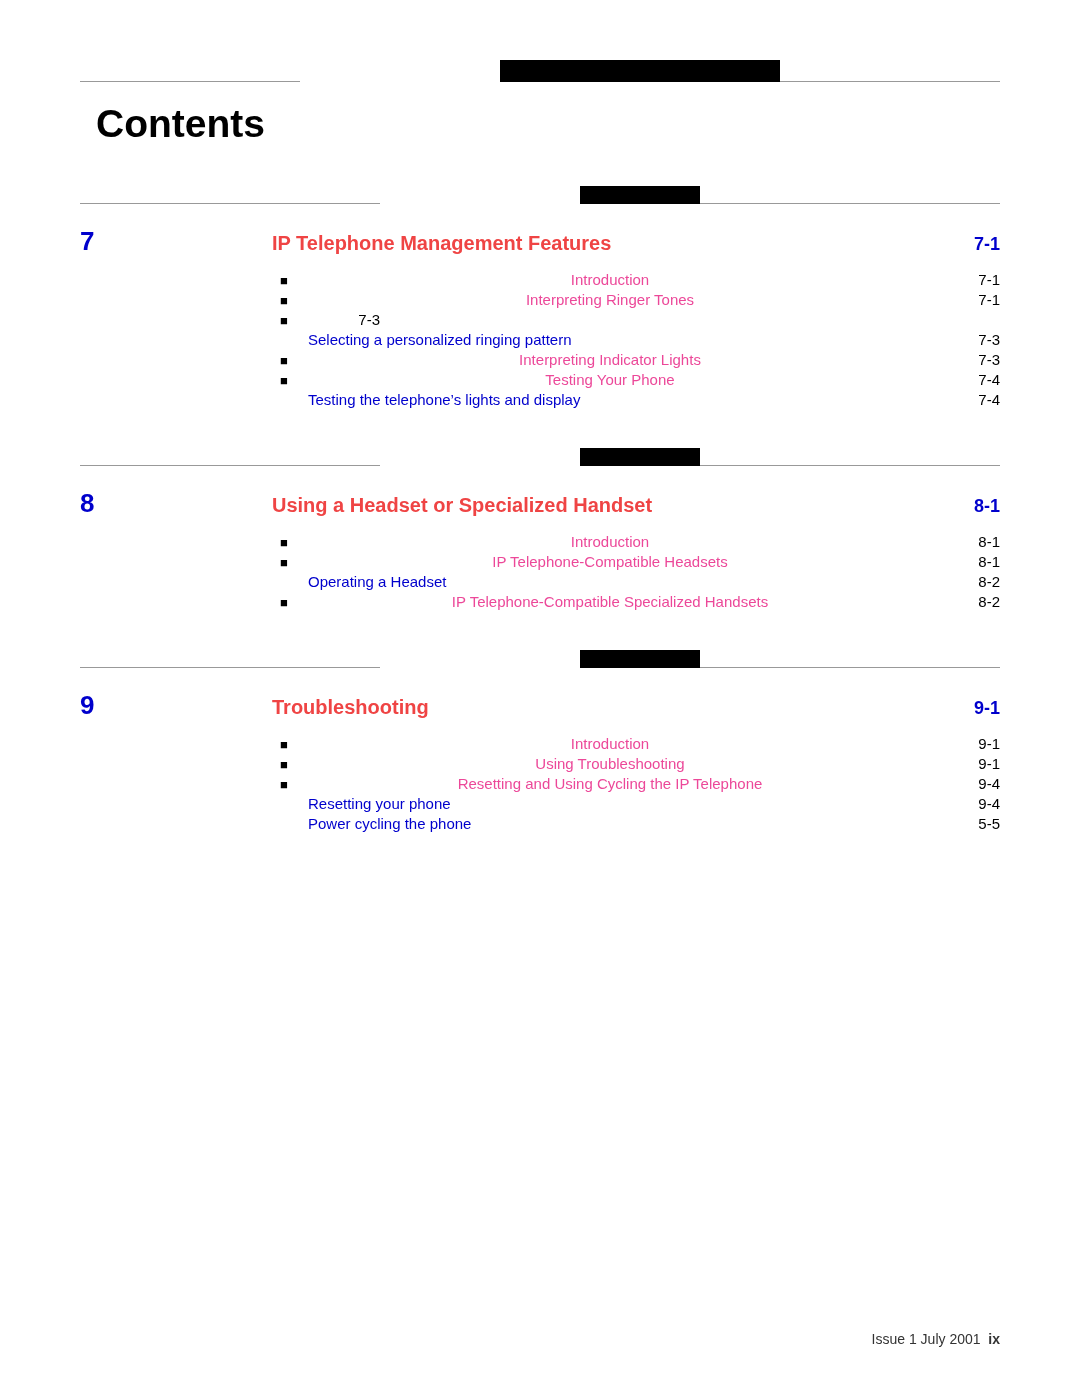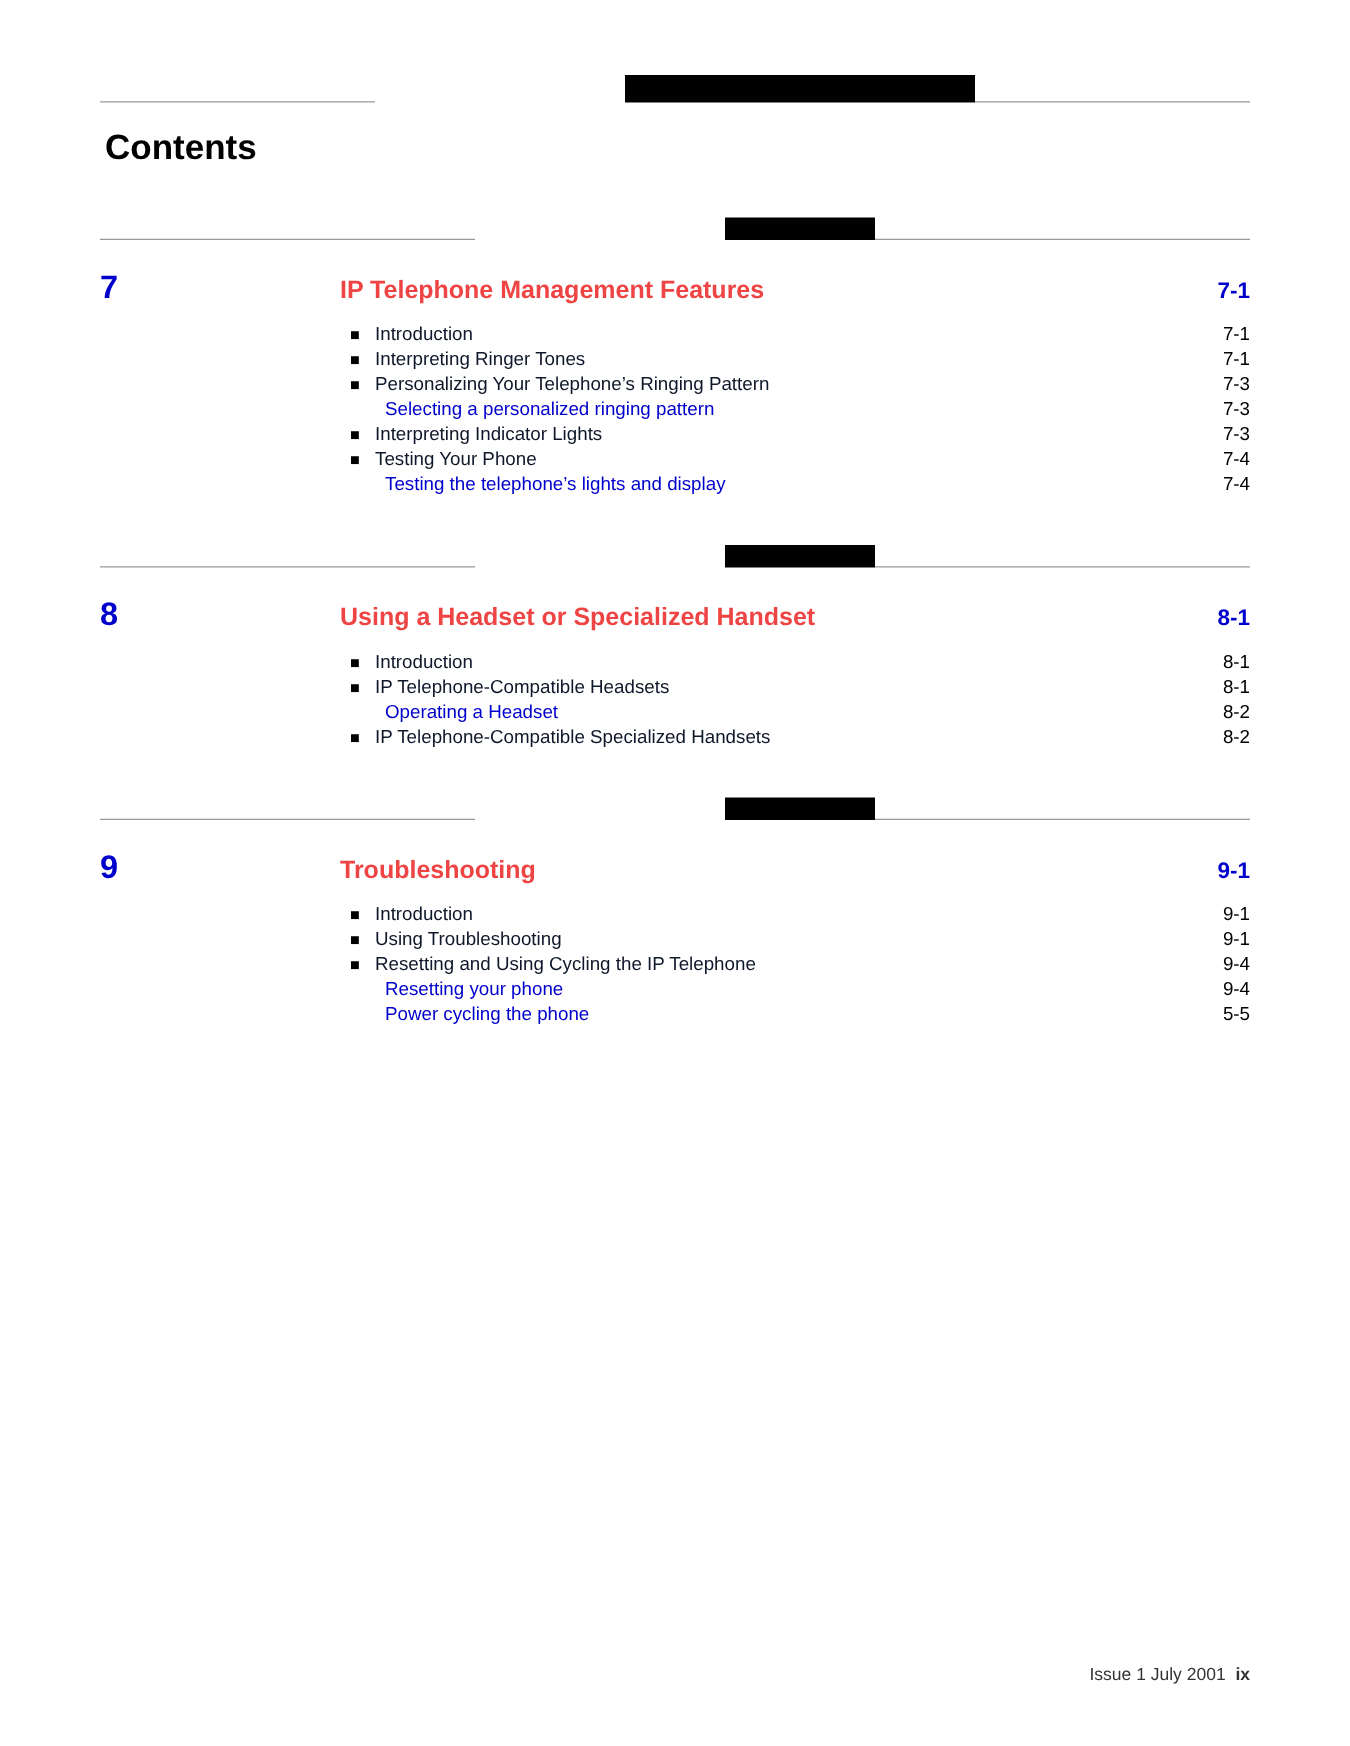--- a/index.html
+++ b/index.html
@@ -41,25 +41,25 @@
     .header-line {
       flex: 1;
       height: 1px;
       background: #999999;
       margin-bottom: 0;
       align-self: flex-end;
       margin-bottom: 0px;
     }
 
     .page-title {
-      font-size: 28px;
+      font-size: 39px;
       font-weight: bold;
       color: #000000;
       margin-bottom: 40px;
-      margin-left: 4px;
+      margin-left: 16px;
     }
 
     
     .section-block {
       margin-bottom: 40px;
     }
 
     .section-divider {
       display: flex;
       align-items: flex-end;
@@ -122,24 +122,25 @@
     }
 
     .toc-bullet {
       width: 20px;
       flex-shrink: 0;
       font-size: 13px;
       color: #000000;
     }
 
     .toc-label {
-      color: #0f172a;
+      color: #ec4899;
       font-size: 15px;
       flex: 1;
       text-decoration: none;
+      text-align: center;
     }
 
     .toc-page {
       color: #000000;
       font-size: 15px;
       width: 80px;
       text-align: right;
     }
 
     
@@ -208,21 +209,20 @@
             <span class="toc-label">Introduction</span>
             <span class="toc-page">7-1</span>
           </div>
           <div class="toc-entry">
             <span class="toc-bullet">■</span>
             <span class="toc-label">Interpreting Ringer Tones</span>
             <span class="toc-page">7-1</span>
           </div>
           <div class="toc-entry">
             <span class="toc-bullet">■</span>
-            <span class="toc-label">Personalizing Your Telephone’s Ringing Pattern</span>
             <span class="toc-page">7-3</span>
           </div>
           <div class="toc-sub-entry">
             <span class="toc-sub-label">Selecting a personalized ringing pattern</span>
             <span class="toc-sub-page">7-3</span>
           </div>
           <div class="toc-entry">
             <span class="toc-bullet">■</span>
             <span class="toc-label">Interpreting Indicator Lights</span>
             <span class="toc-page">7-3</span>

